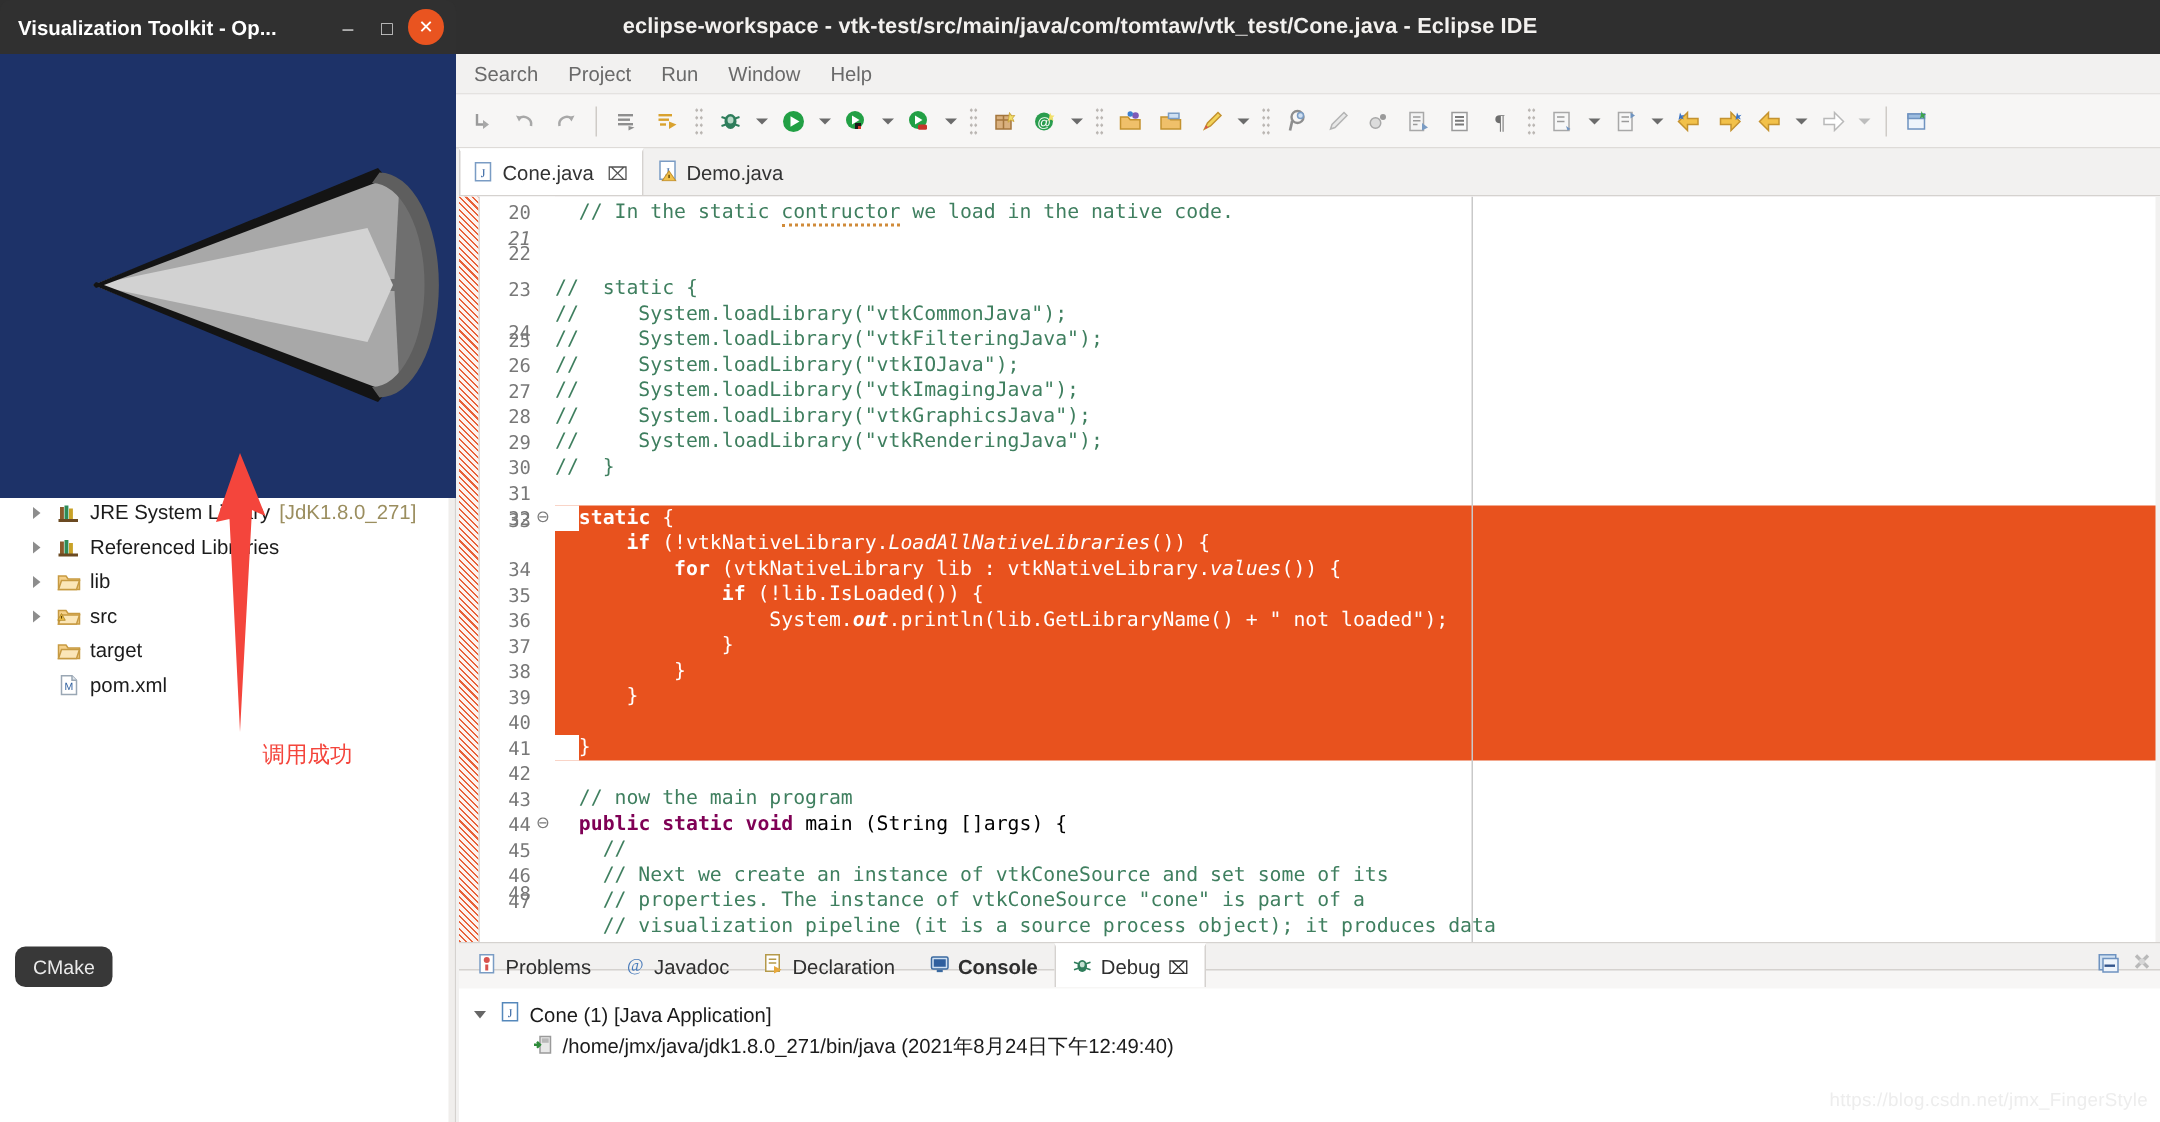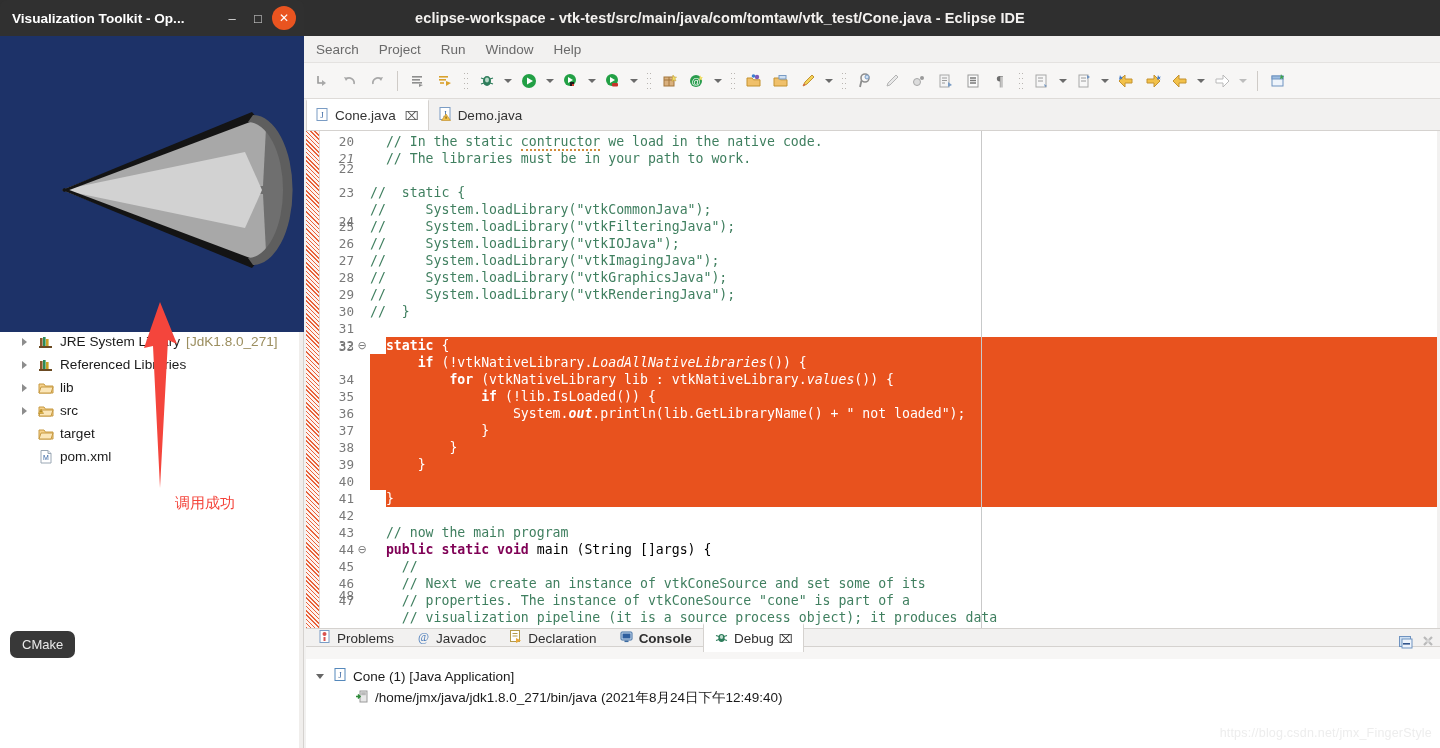--- a/index.html
+++ b/index.html
@@ -132,21 +132,21 @@
   .on-sel .c-fld { color: #ffffff; font-style: italic; font-weight: bold; }
   .spell { border-bottom: 2px dotted #d08b3a; }
 
   
   .ecl-bottom {
     position: absolute; left: 306px; top: 628px; width: 1134px; height: 120px;
     background: #f7f6f5; border-top: 1px solid #d5d2cf;
   }
   .bv-tabbar {
     position: absolute; left: 0; top: 0; width: 1134px; height: 18px;
-    display: flex; align-items: center;
+    display: flex; align-items: flex-start;
     border-bottom: 1px solid #d5d2cf; background: #f2f1f0;
   }
   .bv-tab {
     height: 29px; display: flex; align-items: center; gap: 5px;
     padding: 0 10px; font-size: 13.5px; color: #2f2f2f; cursor: default;
     border: 1px solid transparent; border-bottom: none;
   }
   .bv-tab.active {
     background: #ffffff; border-color: #d5d2cf;
     border-top: 2px solid #ffffff; font-weight: normal;
@@ -510,21 +510,20 @@
           <div class="ln" style="top: 444px;">46</div>
           <div class="ln" style="top: 461px;">47</div>
           <div class="ln" style="top: 456px;">48</div>
         </div>
       <div class="code-area" id="codearea">
           <div class="sel-band" style="top: 206px; height: 170px; background: rgb(232, 82, 30); left: 0px;"></div>
           <div style="position: absolute; left: 0px; width: 16px; height: 17px; background: rgb(255, 255, 255); top: 359px;"></div>
           <div style="position: absolute; left: 0px; width: 16px; height: 17px; background: rgb(255, 255, 255); top: 206px;"></div>
 
       <div class="code-line" style="top: 2px; z-index: 3;"><span class="c-cmt">  // In the static <span class="spell">contructor</span> we load in the native code.</span></div>
-          <div class="code-line" style="top: 19px; z-index: 3;"><span class="c-cmt">  // The libraries must be in your path to work.</span></div>
           <div class="code-line" style="top: 36px; z-index: 3;"></div>
           <div class="code-line" style="top: 53px; z-index: 3;"><span class="c-cmt">//  static {</span></div>
           <div class="code-line" style="top: 70px; z-index: 3;"><span class="c-cmt">//     System.loadLibrary("vtkCommonJava");</span></div>
           <div class="code-line" style="top: 87px; z-index: 3;"><span class="c-cmt">//     System.loadLibrary("vtkFilteringJava");</span></div>
           <div class="code-line" style="top: 104px; z-index: 3;"><span class="c-cmt">//     System.loadLibrary("vtkIOJava");</span></div>
           <div class="code-line" style="top: 121px; z-index: 3;"><span class="c-cmt">//     System.loadLibrary("vtkImagingJava");</span></div>
           <div class="code-line" style="top: 138px; z-index: 3;"><span class="c-cmt">//     System.loadLibrary("vtkGraphicsJava");</span></div>
           <div class="code-line" style="top: 155px; z-index: 3;"><span class="c-cmt">//     System.loadLibrary("vtkRenderingJava");</span></div>
           <div class="code-line" style="top: 172px; z-index: 3;"><span class="c-cmt">//  }</span></div>
           <div class="code-line" style="top: 189px; z-index: 3;"></div>

